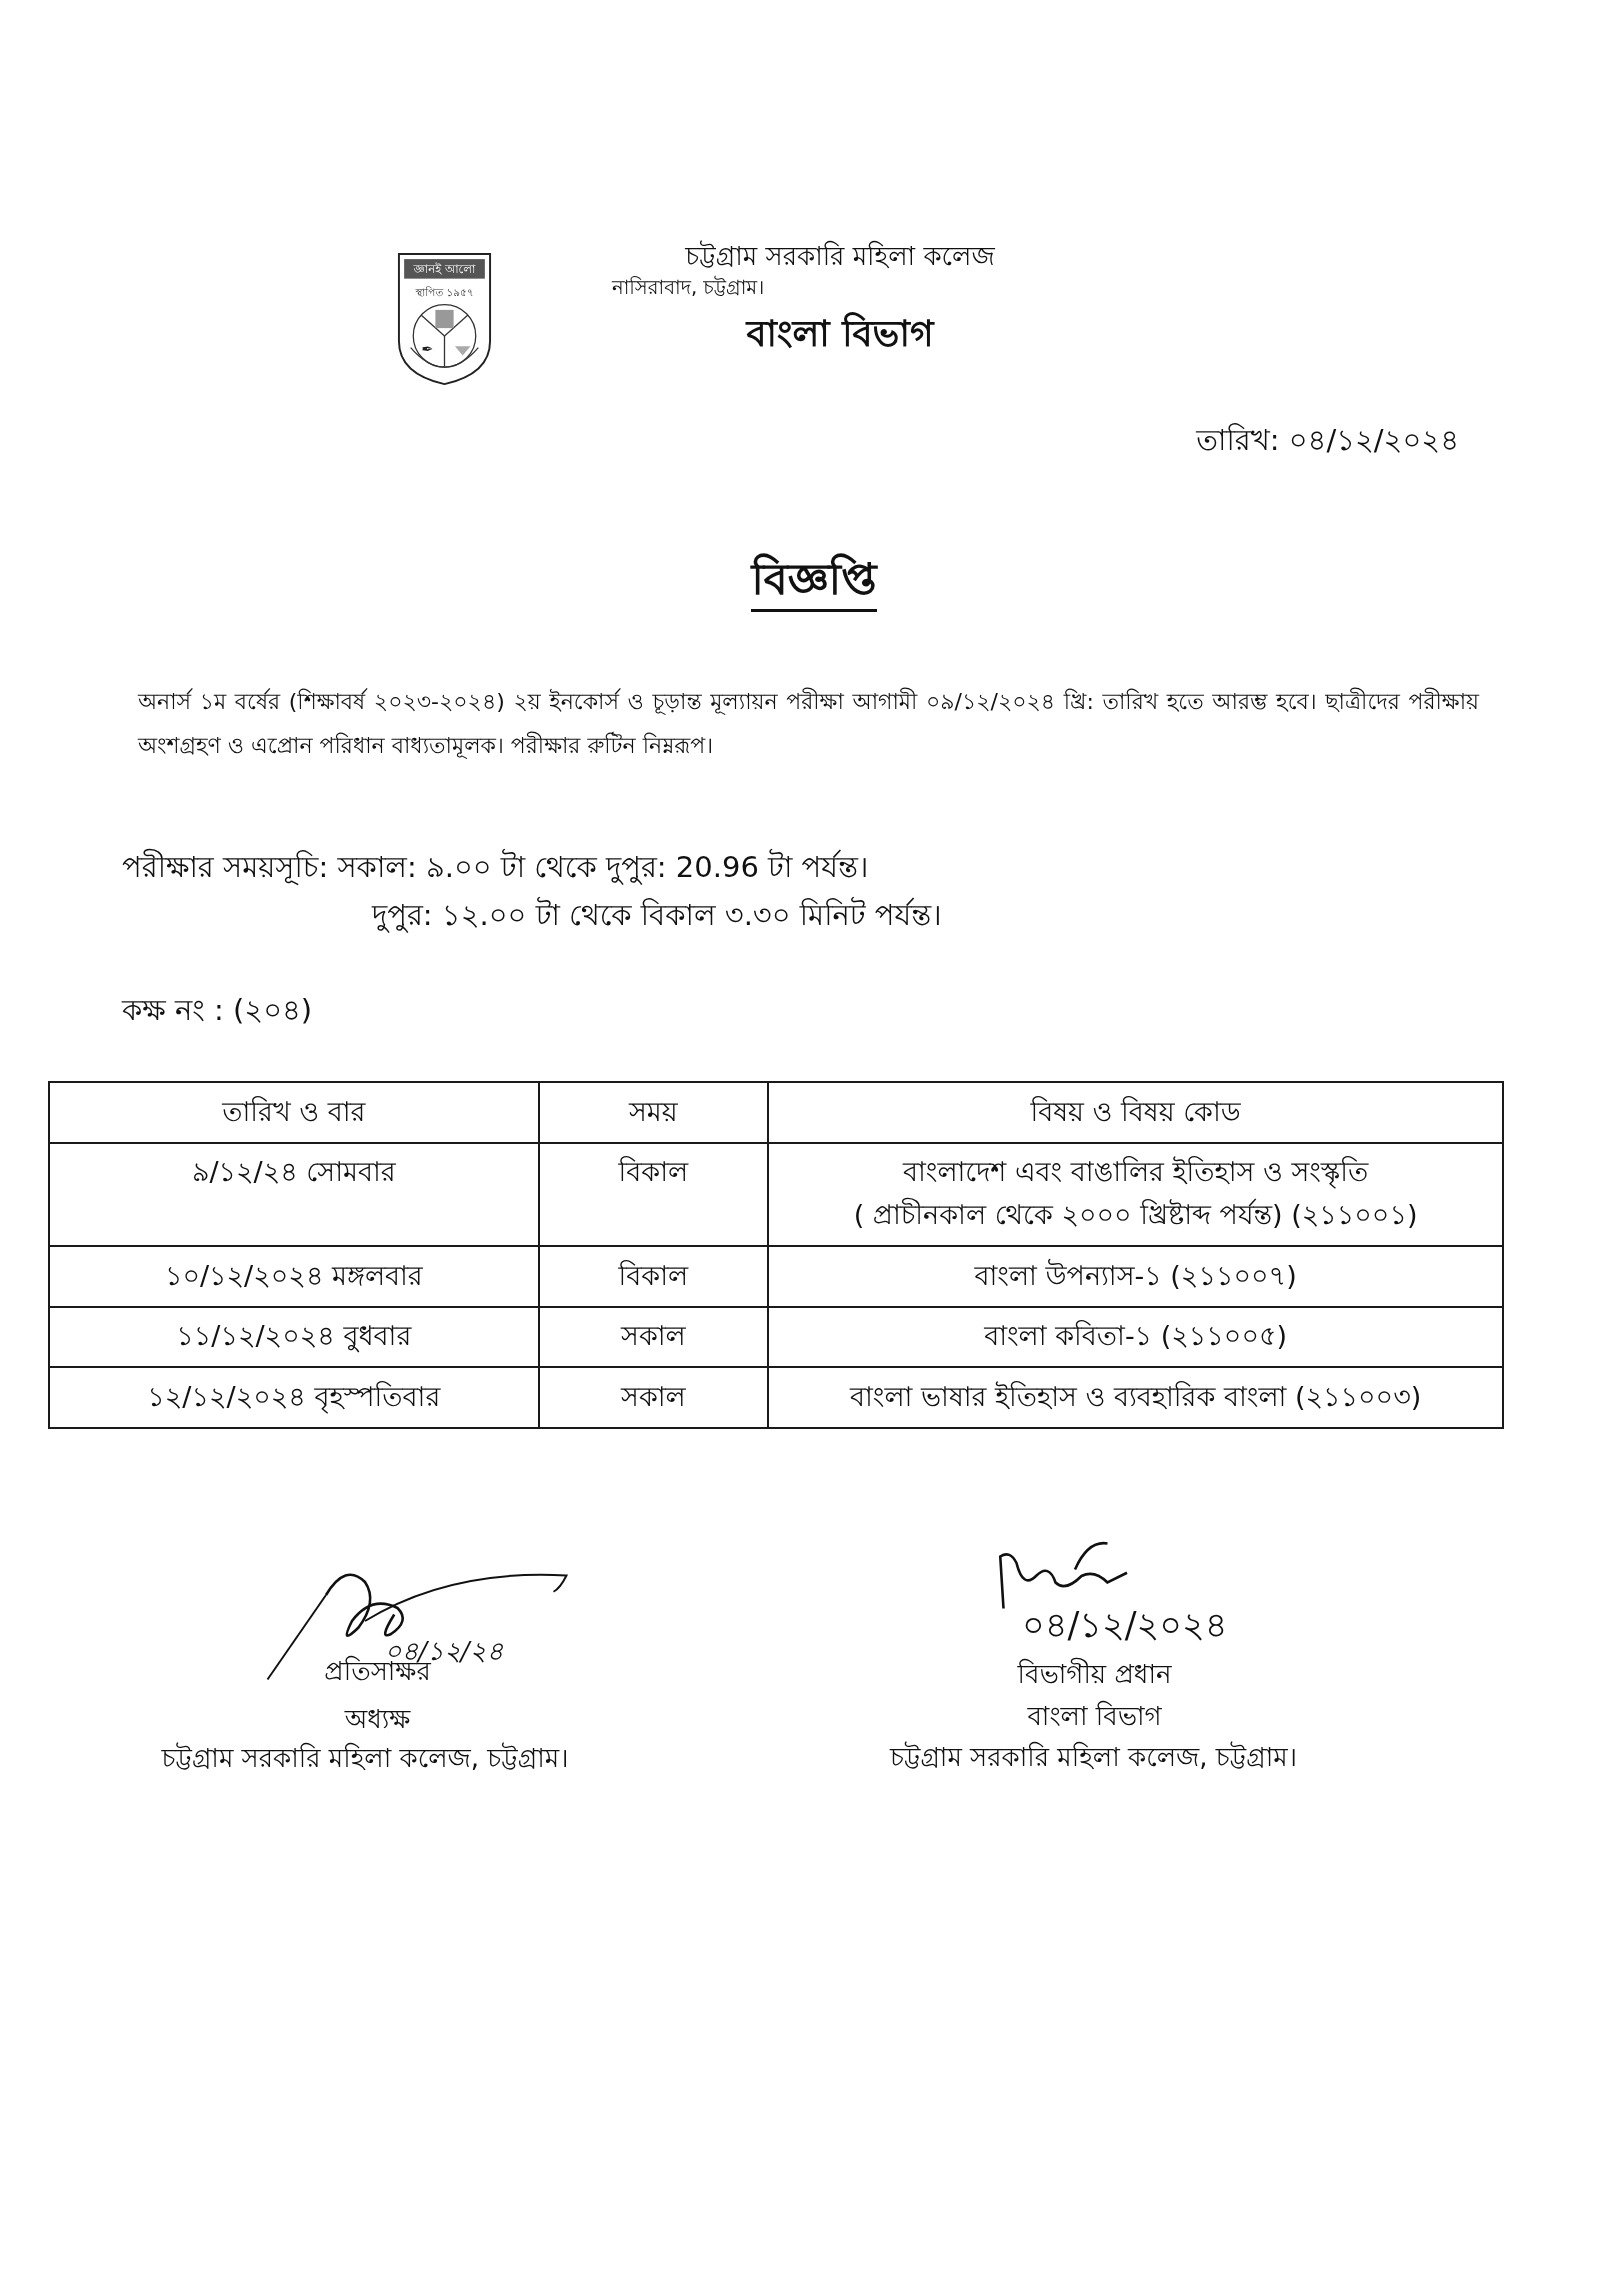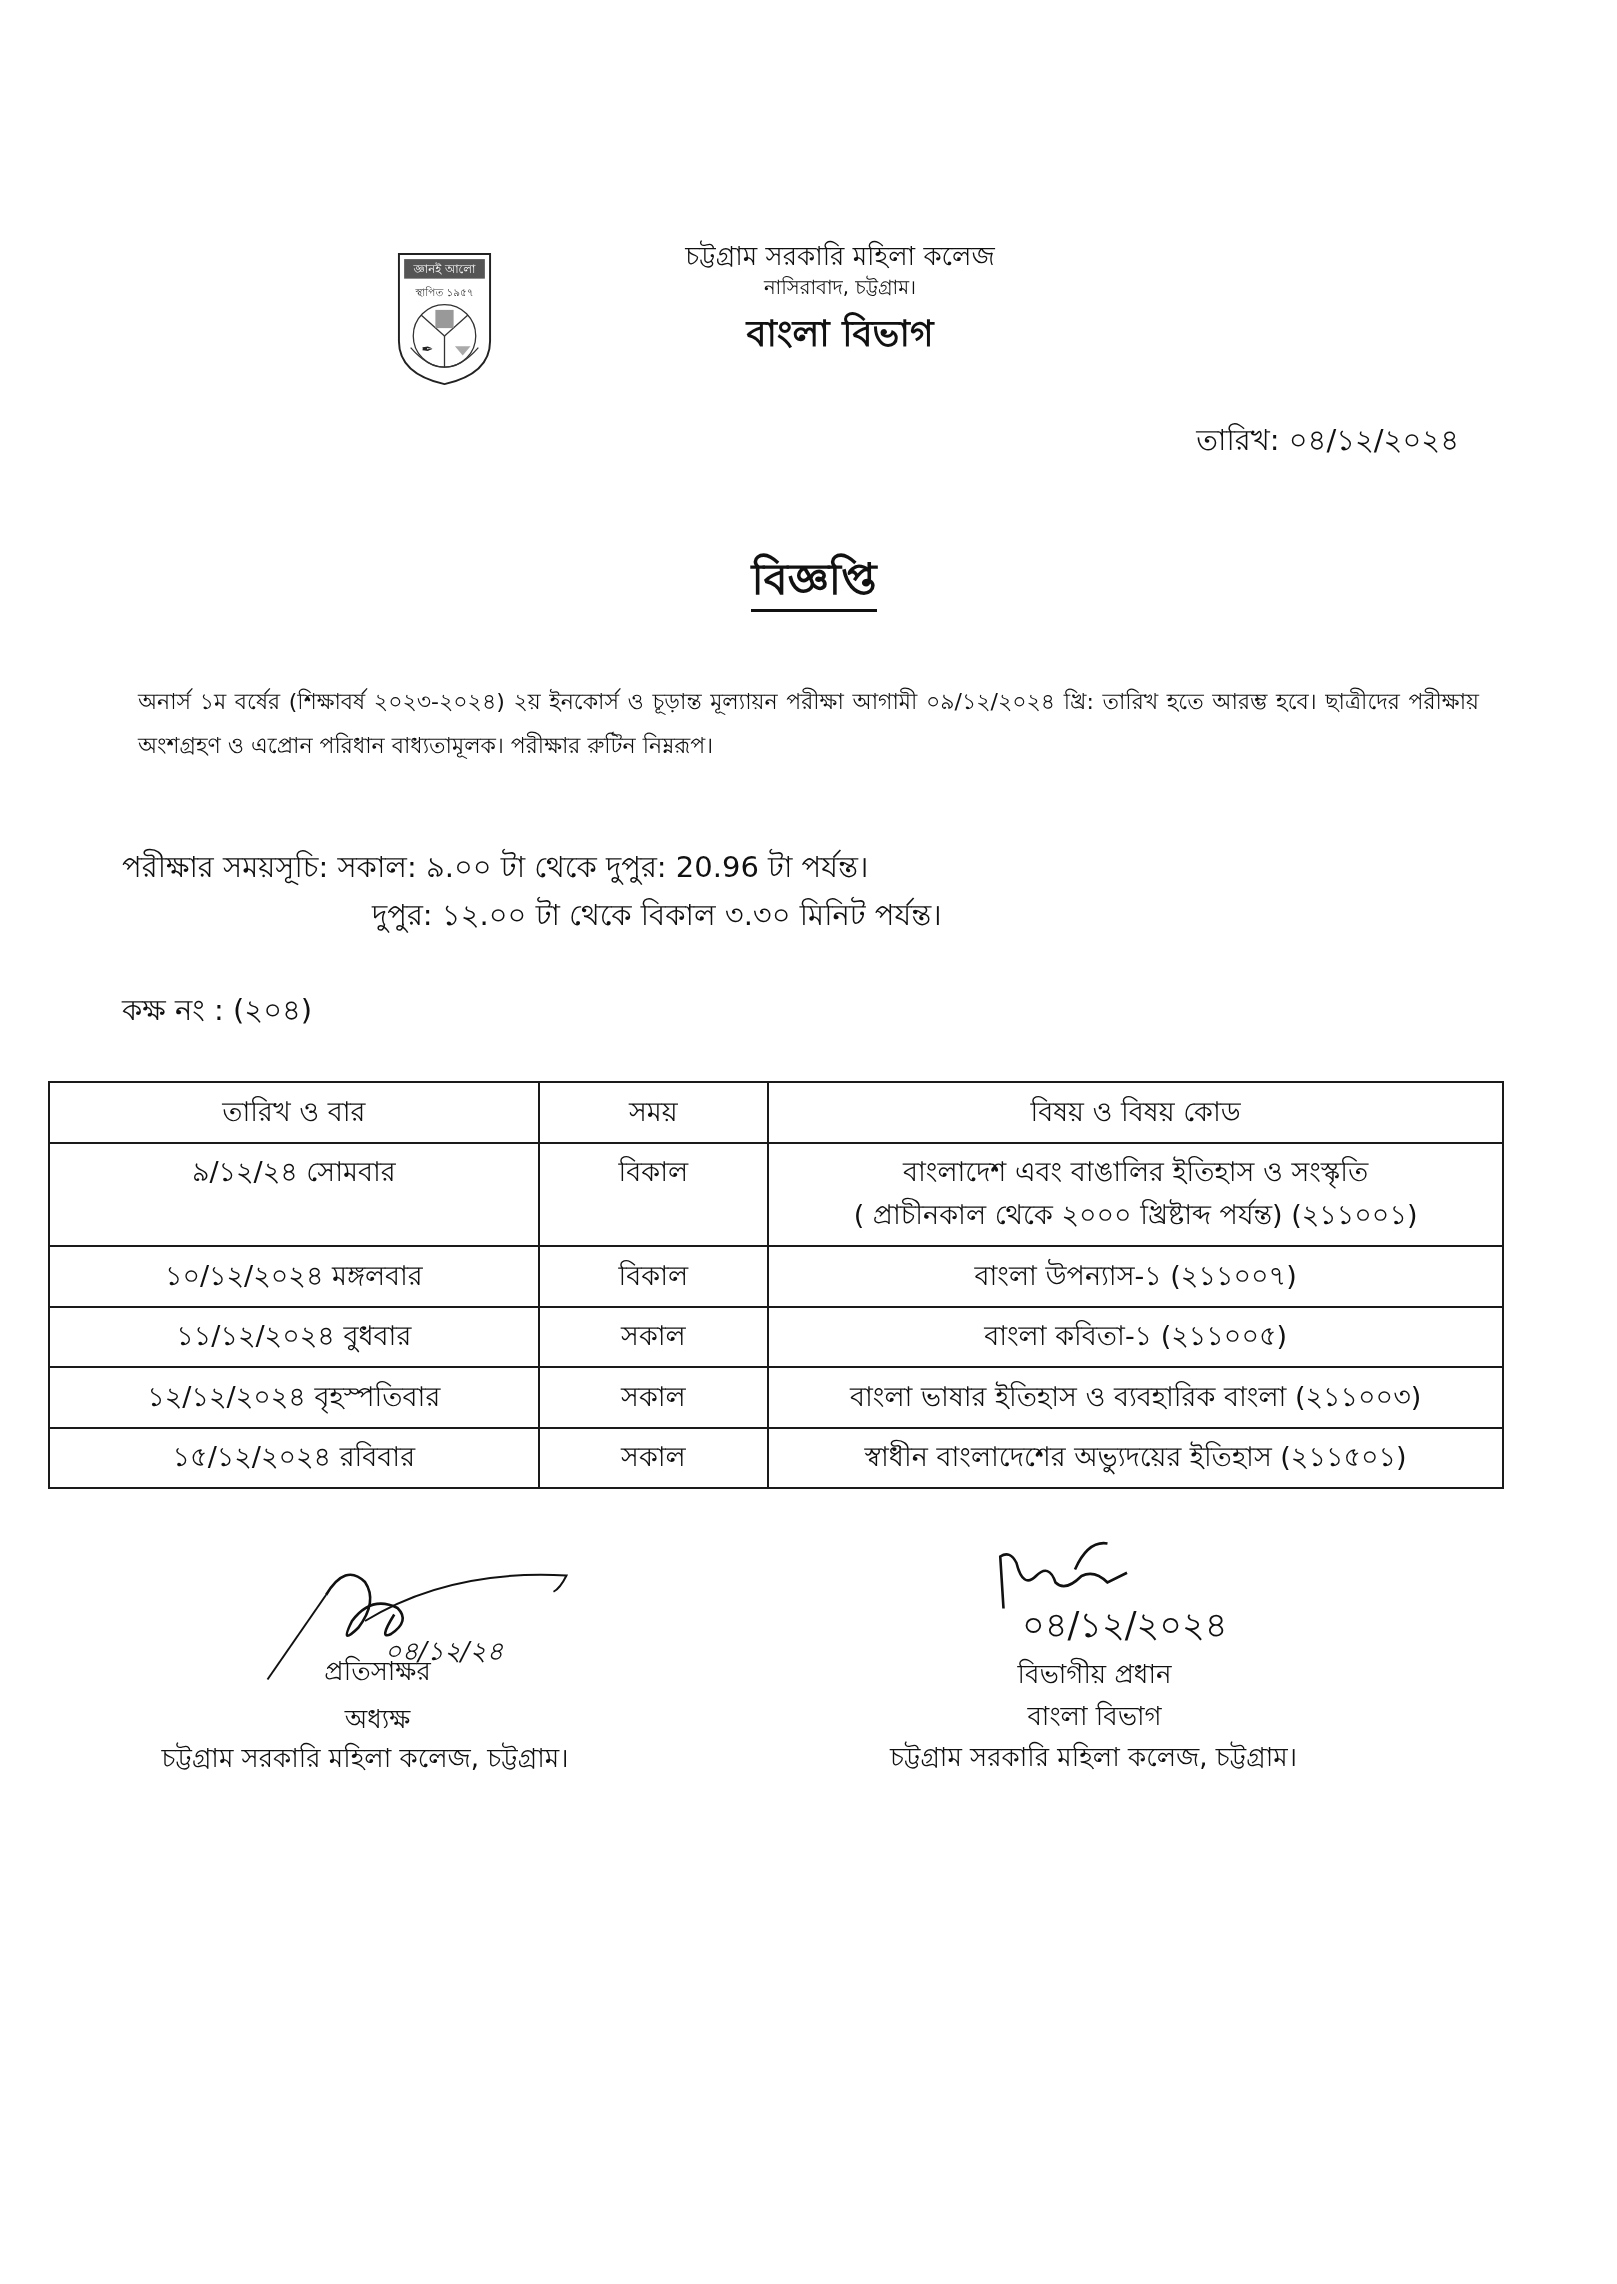--- a/index.html
+++ b/index.html
@@ -6,21 +6,21 @@
   body {
     width: 1617px; height: 2284px; position: relative; overflow: hidden;
     font-family: "DejaVu Sans", "Liberation Sans", sans-serif;
     color: #111111;
   }
   .abs { position: absolute; }
 
   
   .logo { left: 395px; top: 250px; width: 99px; height: 138px; }
   .college-name { left: 612px; top: 236px; width: 456px; text-align: center; font-size: 26px; }
-  .college-address { left: 612px; top: 273px; width: 456px; text-align: center; font-size: 19.5px; }
+  .college-address { left: 612px; top: 273px; width: 456px; font-size: 19.5px; }
   .dept-name { left: 612px; top: 306px; width: 456px; text-align: center; font-size: 36px; font-weight: bold; }
 
   .notice-date { left: 1107px; top: 417px; width: 352px; text-align: right; font-size: 29px; }
   .notice-title { left: 651px; top: 547px; width: 326px; text-align: center; font-size: 43px; font-weight: bold; }
   .notice-title span { border-bottom: 3.3px solid #111; padding-bottom: 5px; }
 
   
   .para { left: 138px; top: 680px; width: 1341px; font-size: 22px; line-height: 44px; text-align: justify; }
   .schedule-1 { left: 122px; top: 844px; font-size: 29px; white-space: nowrap; }
   .schedule-2 { left: 372px; top: 892px; font-size: 29px; white-space: nowrap; }
@@ -109,25 +109,20 @@
     <tr>
       <td>১১/১২/২০২৪ বুধবার</td>
       <td>সকাল</td>
       <td>বাংলা কবিতা-১ (২১১০০৫)</td>
     </tr>
     <tr>
       <td>১২/১২/২০২৪ বৃহস্পতিবার</td>
       <td>সকাল</td>
       <td>বাংলা ভাষার ইতিহাস ও ব্যবহারিক বাংলা (২১১০০৩)</td>
     </tr>
-    <tr>
-      <td>১৫/১২/২০২৪ রবিবার</td>
-      <td>সকাল</td>
-      <td>স্বাধীন বাংলাদেশের অভ্যুদয়ের ইতিহাস (২১১৫০১)</td>
-    </tr>
   </tbody>
 </table>
 
 <div class="abs sig-left-scribble">
   <svg width="326" height="130" viewBox="0 0 500 200">
     <path d="M20 190 L110 60" stroke="#111" stroke-width="3" fill="none"></path>
     <path d="M110 60 Q140 10 170 40 Q190 70 160 110 Q130 140 150 100 Q180 60 220 80 Q240 100 210 120 Q190 130 215 90" stroke="#111" stroke-width="4" fill="none"></path>
     <path d="M170 100 Q300 20 480 30 Q470 50 460 55" stroke="#111" stroke-width="3" fill="none"></path>
     <text x="200" y="160" font-size="40" font-style="italic" font-family="DejaVu Serif, serif" fill="#111">০৪/১২/২৪</text>
   </svg>

